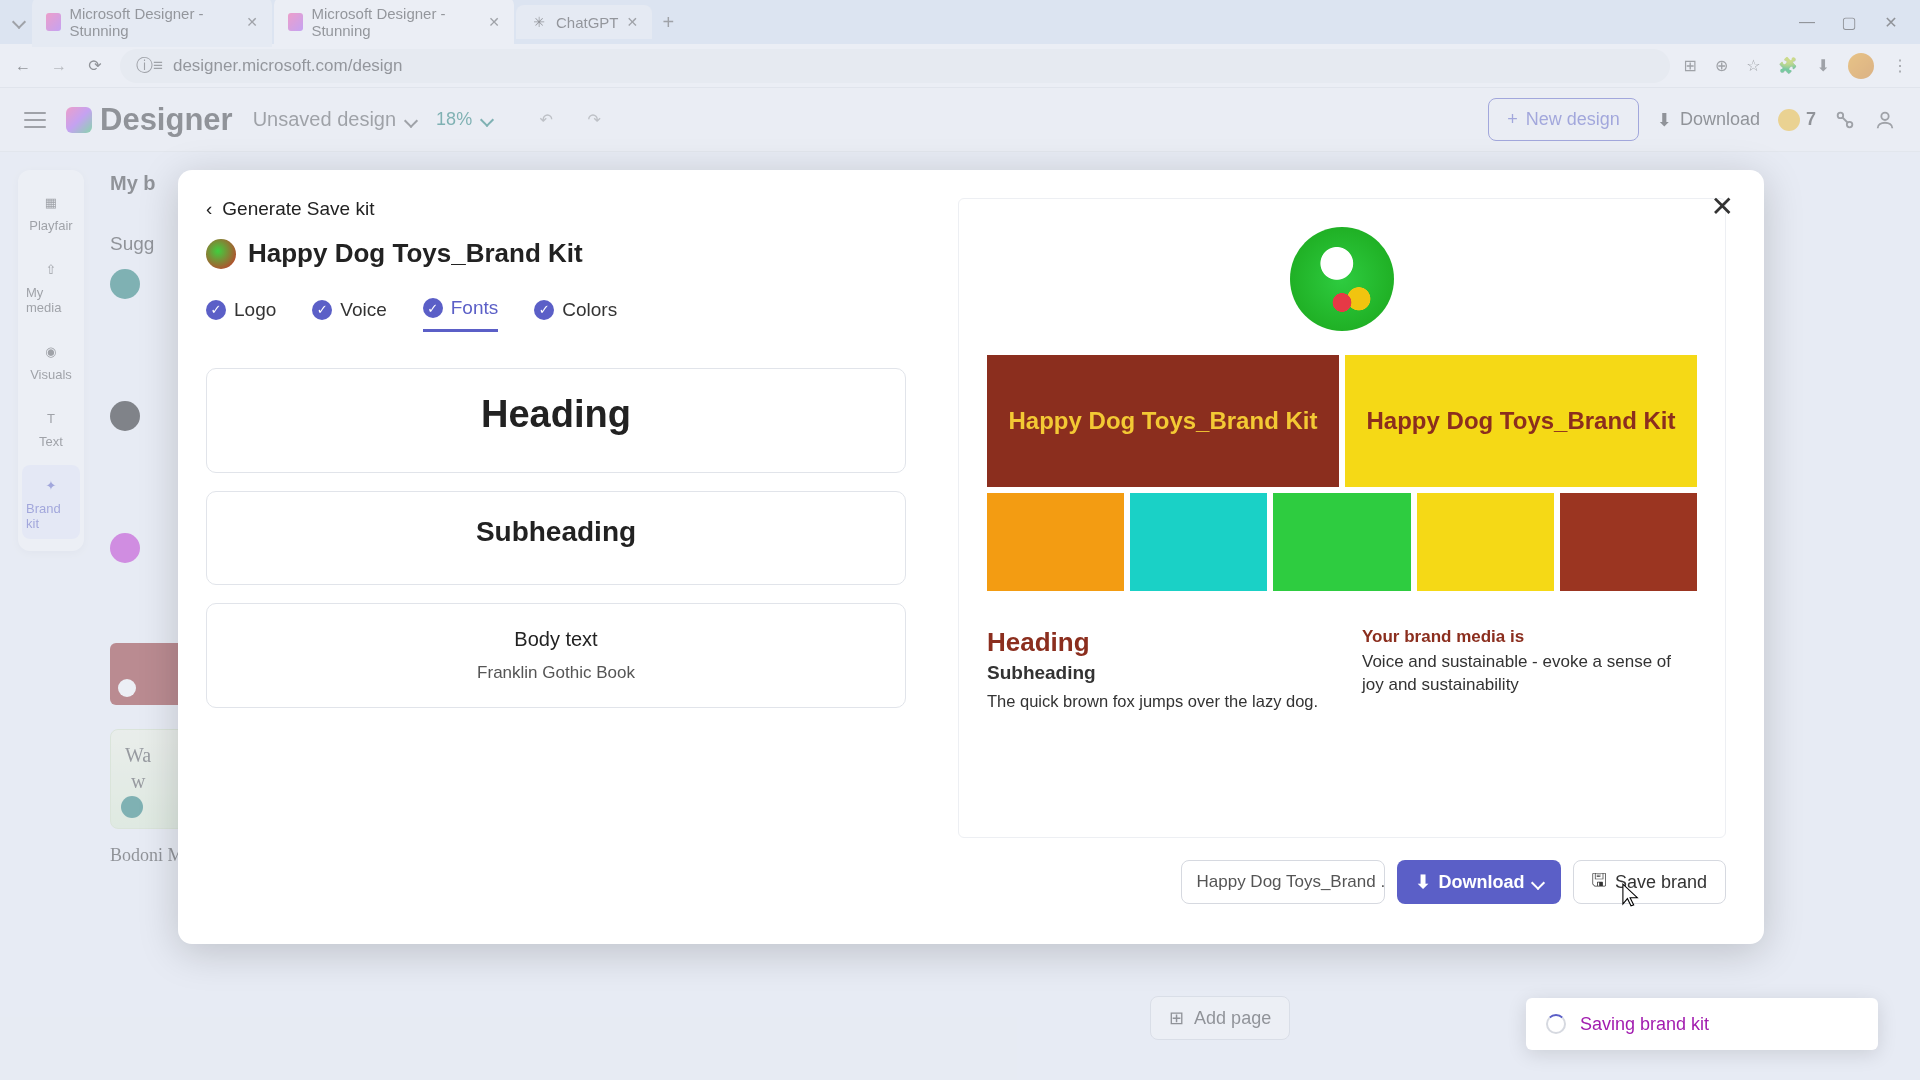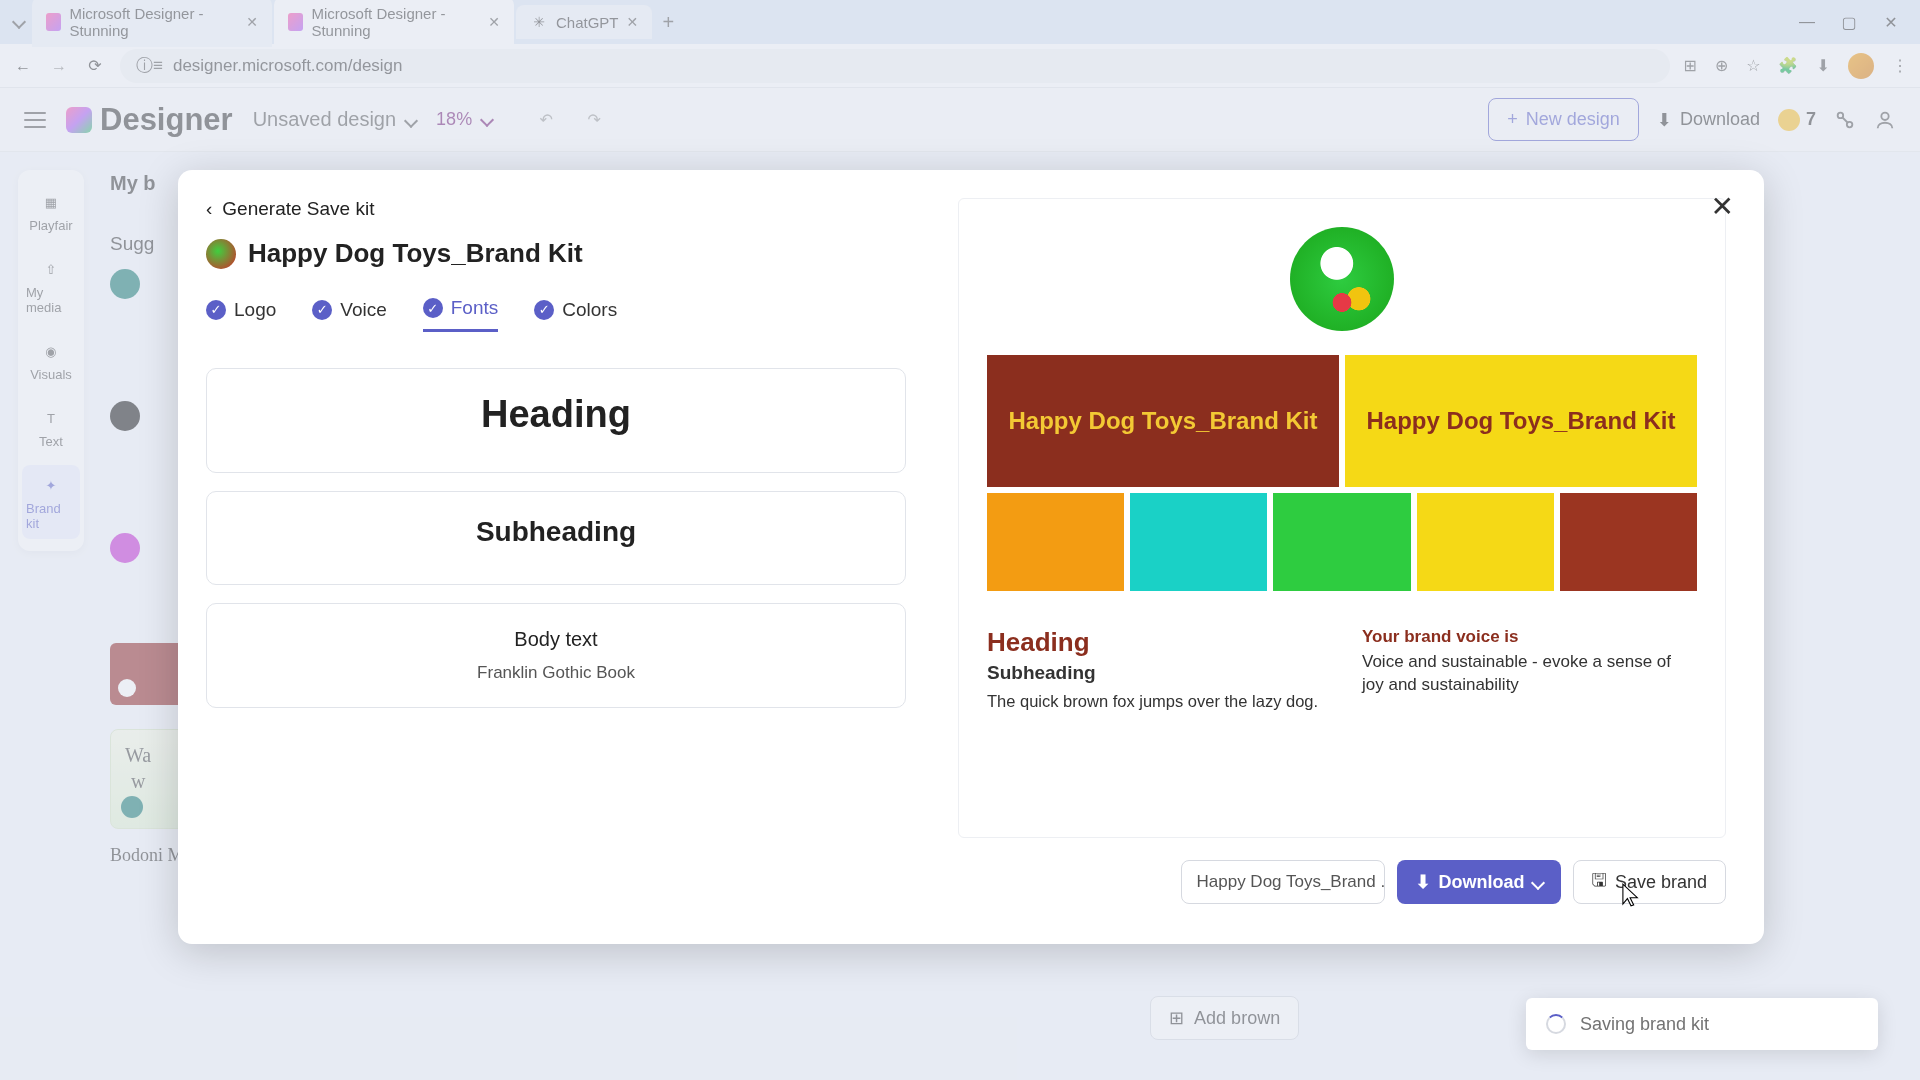--- a/index.html
+++ b/index.html
@@ -23,21 +23,21 @@
     .addr-icons { display: flex; gap: 18px; align-items: center; color: #555; }
     .avatar-circle { width: 26px; height: 26px; border-radius: 50%; background: linear-gradient(135deg,#f59e0b,#d97706); }
 
     
     .app-header { height: 64px; background: #fafbfc; display: flex; align-items: center; padding: 0 24px; gap: 20px; border-bottom: 1px solid #e8eaed; }
     .hamburger { width: 22px; height: 16px; display: flex; flex-direction: column; justify-content: space-between; cursor: pointer; }
     .hamburger div { height: 2px; background: #555; border-radius: 1px; }
     .logo-designer { display: flex; align-items: center; gap: 8px; font-size: 31px; font-weight: 600; color: #333; }
     .designer-icon { width: 26px; height: 26px; background: linear-gradient(135deg,#ff4ea1,#a855f7,#22c55e); border-radius: 6px; }
     .design-name { display: flex; align-items: center; gap: 10px; font-size: 20px; color: #555; cursor: pointer; }
-    .zoom-ctrl { margin-left: auto; display: flex; align-items: flex-end; gap: 10px; font-size: 18px; color: #701a75; cursor: pointer; }
+    .zoom-ctrl { margin-left: auto; display: flex; align-items: flex-end; gap: 10px; font-size: 18px; color: #0f766e; cursor: pointer; }
     .hist-btn { width: 28px; height: 28px; display: flex; align-items: center; justify-content: center; color: #999; }
     .hdr-actions { display: flex; align-items: center; gap: 18px; }
     .new-design-btn { display: flex; align-items: center; gap: 8px; padding: 10px 18px; border: 1.5px solid #5b5fc7; border-radius: 8px; color: #5b5fc7; font-size: 18px; font-weight: 500; cursor: pointer; }
     .download-hdr { display: flex; align-items: center; gap: 8px; font-size: 18px; color: #333; cursor: pointer; }
     .credits { display: flex; align-items: center; gap: 6px; font-size: 18px; font-weight: 600; color: #333; }
     .coin { width: 22px; height: 22px; border-radius: 50%; background: #fbbf24; }
     .hdr-icon { width: 22px; height: 22px; color: #555; }
 
     
     .side-rail { position: absolute; left: 18px; top: 170px; width: 66px; background: #fff; border-radius: 12px; box-shadow: 0 2px 8px rgba(0,0,0,0.06); padding: 12px 0; display: flex; flex-direction: column; align-items: center; gap: 8px; }
@@ -100,21 +100,21 @@
     .voice-h { font-size: 17px; font-weight: 700; color: #8b2e1e; }
     .voice-body { font-size: 17px; color: #333; margin-top: 4px; line-height: 1.35; }
 
     .modal-actions { display: flex; gap: 12px; margin-top: 22px; justify-content: flex-end; align-items: center; }
     .name-input { width: 204px; height: 44px; border: 1.5px solid #d6d9e0; border-radius: 8px; padding: 0 14px; font-size: 17px; color: #555; background: #fff; display:flex; align-items:center; white-space:nowrap; overflow:hidden; text-overflow:ellipsis;}
     .dl-btn { height: 44px; background: #5b5fc7; color: #fff; border-radius: 8px; padding: 0 18px; display: flex; align-items: center; gap: 8px; font-size: 18px; font-weight: 600; cursor: pointer; }
     .save-btn { height: 44px; border: 1.5px solid #d6d9e0; border-radius: 8px; padding: 0 18px; display: flex; align-items: center; gap: 8px; font-size: 18px; color: #333; cursor: pointer; background:#fff;}
     .cursor{position:absolute; width:18px; height:24px;}
 
     
-    .toast { position: absolute; right: 42px; bottom: 30px; width: 352px; height: 52px; background: #fff; border-radius: 6px; box-shadow: 0 4px 20px rgba(0,0,0,0.12); display: flex; align-items: center; gap: 14px; padding: 0 20px; font-size: 18px; color: #737373; }
+    .toast { position: absolute; right: 42px; bottom: 30px; width: 352px; height: 52px; background: #fff; border-radius: 6px; box-shadow: 0 4px 20px rgba(0,0,0,0.12); display: flex; align-items: center; gap: 14px; padding: 0 20px; font-size: 18px; color: #a21caf; }
     .spinner { width: 20px; height: 20px; border: 2.5px solid #d6d9e0; border-top-color: #5b5fc7; border-radius: 50%; }
 
     
     .add-page { position:absolute; left: 1150px; top: 996px; display:flex; align-items:center; gap:10px; padding:10px 18px; border:1px solid #d6d9e0; border-radius:8px; background:#fff; font-size:18px; color:#333; cursor:pointer;}
     .chevron::before{content:"";display:inline-block;width:8px;height:8px;border-right:2px solid currentColor;border-bottom:2px solid currentColor;transform:rotate(45deg);margin-top:-4px;}
   </style>
 </head>
 <body>
 
 <div class="browser-top">
@@ -254,21 +254,21 @@
     <div class="mini-card teal"></div>
   </div>
   <div class="font-names">
     <span style="font-family:serif;">Bodoni MT</span>
     <span style="font-family:serif;font-style:italic;">Playfair Display</span>
   </div>
 </div>
 
 <div class="add-page">
   <span>⊞</span>
-  <span>Add brown</span>
+  <span>Add page</span>
 </div>
 
 <div class="overlay"></div>
 
 <div class="modal">
 
   <div class="modal-left">
     <div class="back-row">
       <span>‹</span>
       <span>Generate Save kit</span>
@@ -327,21 +327,21 @@
         <div class="pal" style="background:#f5d916"></div>
         <div class="pal" style="background:#9b3521"></div>
       </div>
       <div class="specimen-row">
         <div class="spec-col">
           <div class="spec-h">Heading</div>
           <div class="spec-sub">Subheading</div>
           <div class="spec-body">The quick brown fox jumps over the lazy dog.</div>
         </div>
         <div class="spec-col">
-          <div class="voice-h">Your brand voice is</div>
+          <div class="voice-h">Your brand media is</div>
           <div class="voice-body">Voice and sustainable - evoke a sense of joy and sustainability</div>
         </div>
       </div>
     </div>
 
     <div class="modal-actions">
       <div class="name-input">
         <span>Happy Dog Toys_Brand ...</span>
       </div>
       <div class="dl-btn">

